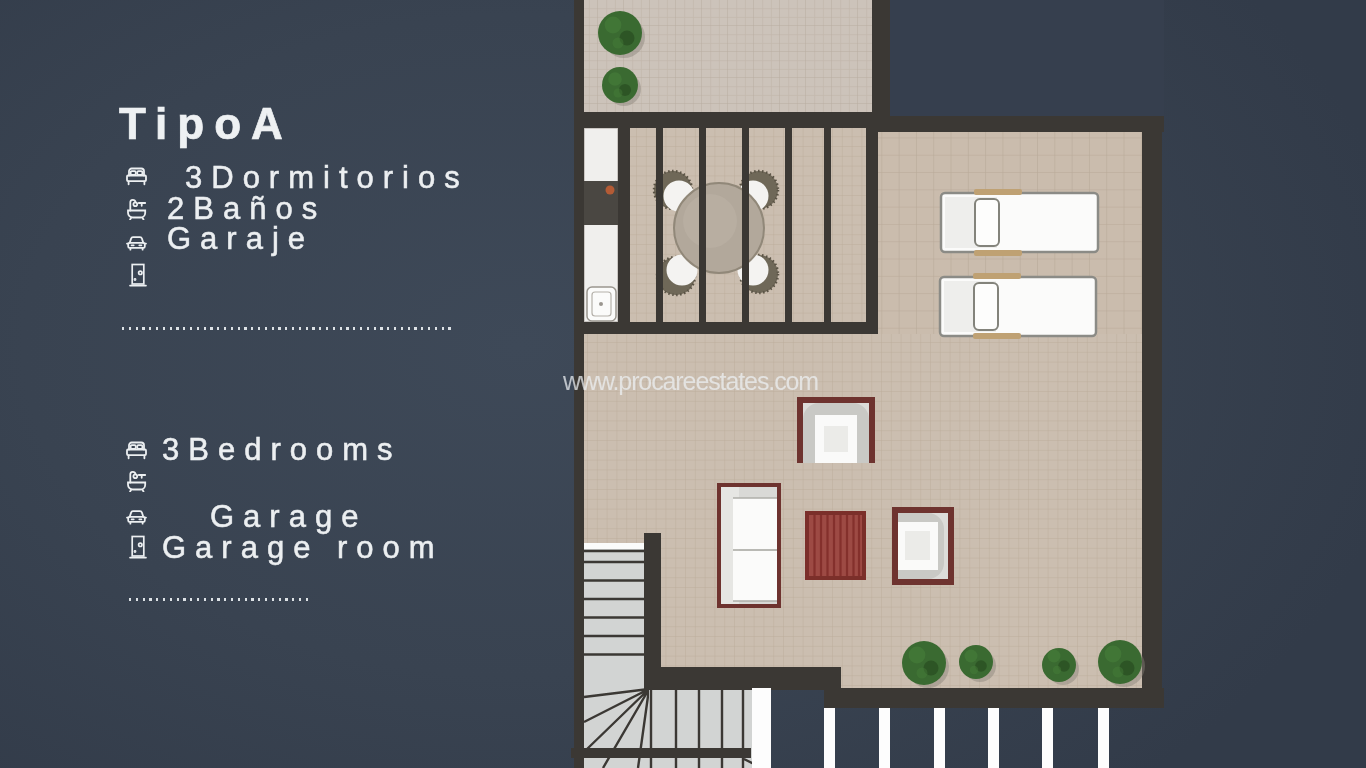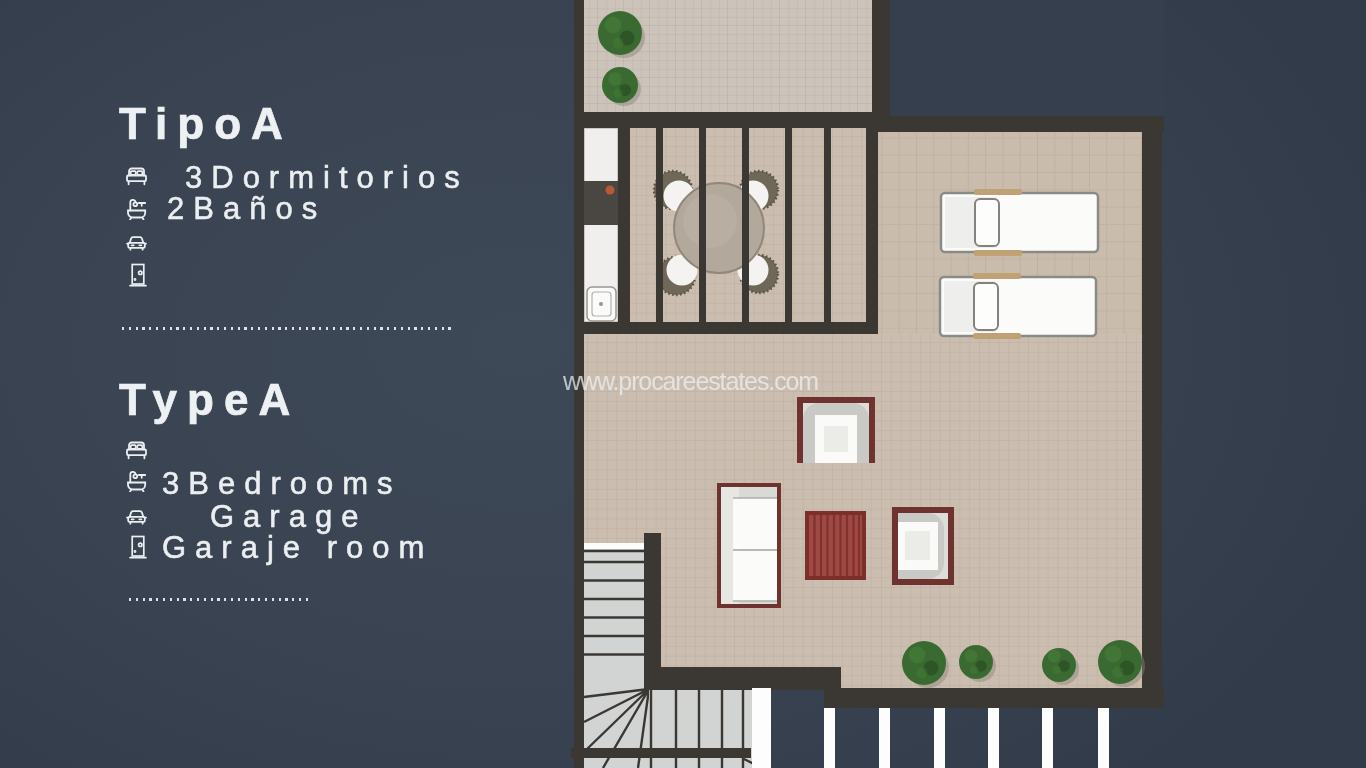--- a/index.html
+++ b/index.html
@@ -57,52 +57,52 @@
   <div class="abs" style="left:126px;top:198px;"><svg width="21" height="22" viewBox="0 0 21 22">
         <use href="#bathicon"></use>
       </svg></div>
 
   <div class="abs row" style="left:167px;top:193px;">2Baños</div>
 
   <div class="abs" style="left:126px;top:234px;"><svg width="21" height="18" viewBox="0 0 21 18">
         <use href="#caricon"></use>
       </svg></div>
 
+  <div class="abs row" style="left:167px;top:223px;">Garaje</div>
 
   <div class="abs" style="left:129px;top:263px;"><svg width="18" height="24" viewBox="0 0 18 24">
         <use href="#dooricon"></use>
       </svg></div>
 
 
   <div class="abs" style="left:122px;top:327px;width:330px;height:3px;background:repeating-linear-gradient(90deg,#dde2e6 0 2.2px,transparent 2.2px 6.8px);"></div>
 
-  <div class="abs hd" style="left:119px;top:378px;">TypeA</div>
 
   <div class="abs" style="left:126px;top:440px;"><svg width="21" height="20" viewBox="0 0 21 20">
         <use href="#bedicon"></use>
       </svg></div>
 
-  <div class="abs row" style="left:162px;top:434px;margin-top:34px;">3Bedrooms</div>
+  <div class="abs row" style="left:162px;top:434px;">3Bedrooms</div>
 
   <div class="abs" style="left:126px;top:470px;"><svg width="21" height="22" viewBox="0 0 21 22">
         <use href="#bathicon"></use>
       </svg></div>
 
 
   <div class="abs" style="left:126px;top:508px;"><svg width="21" height="18" viewBox="0 0 21 18">
         <use href="#caricon"></use>
       </svg></div>
 
   <div class="abs row" style="left:162px;top:501px;margin-left:48px;">Garage</div>
 
   <div class="abs" style="left:129px;top:535px;"><svg width="18" height="24" viewBox="0 0 18 24">
         <use href="#dooricon"></use>
       </svg></div>
 
-  <div class="abs row" style="left:162px;top:532px;">Garaje room</div>
+  <div class="abs row" style="left:162px;top:532px;">Garage room</div>
 
   <div class="abs" style="left:129px;top:598px;width:181px;height:3px;background:repeating-linear-gradient(90deg,#dde2e6 0 2.2px,transparent 2.2px 6.8px);"></div>
 </div>
 
 <svg class="abs" style="left:0;top:0;" width="1366" height="768" viewBox="0 0 1366 768">
 <defs>
   <pattern id="gridBig" width="17.3" height="17.3" patternUnits="userSpaceOnUse">
     <rect width="17.3" height="17.3" fill="#cabcad"></rect>
     <path d="M17.3 0V17.3H0" fill="none" stroke="#b8a998" stroke-width="1.1"></path>
   </pattern>

